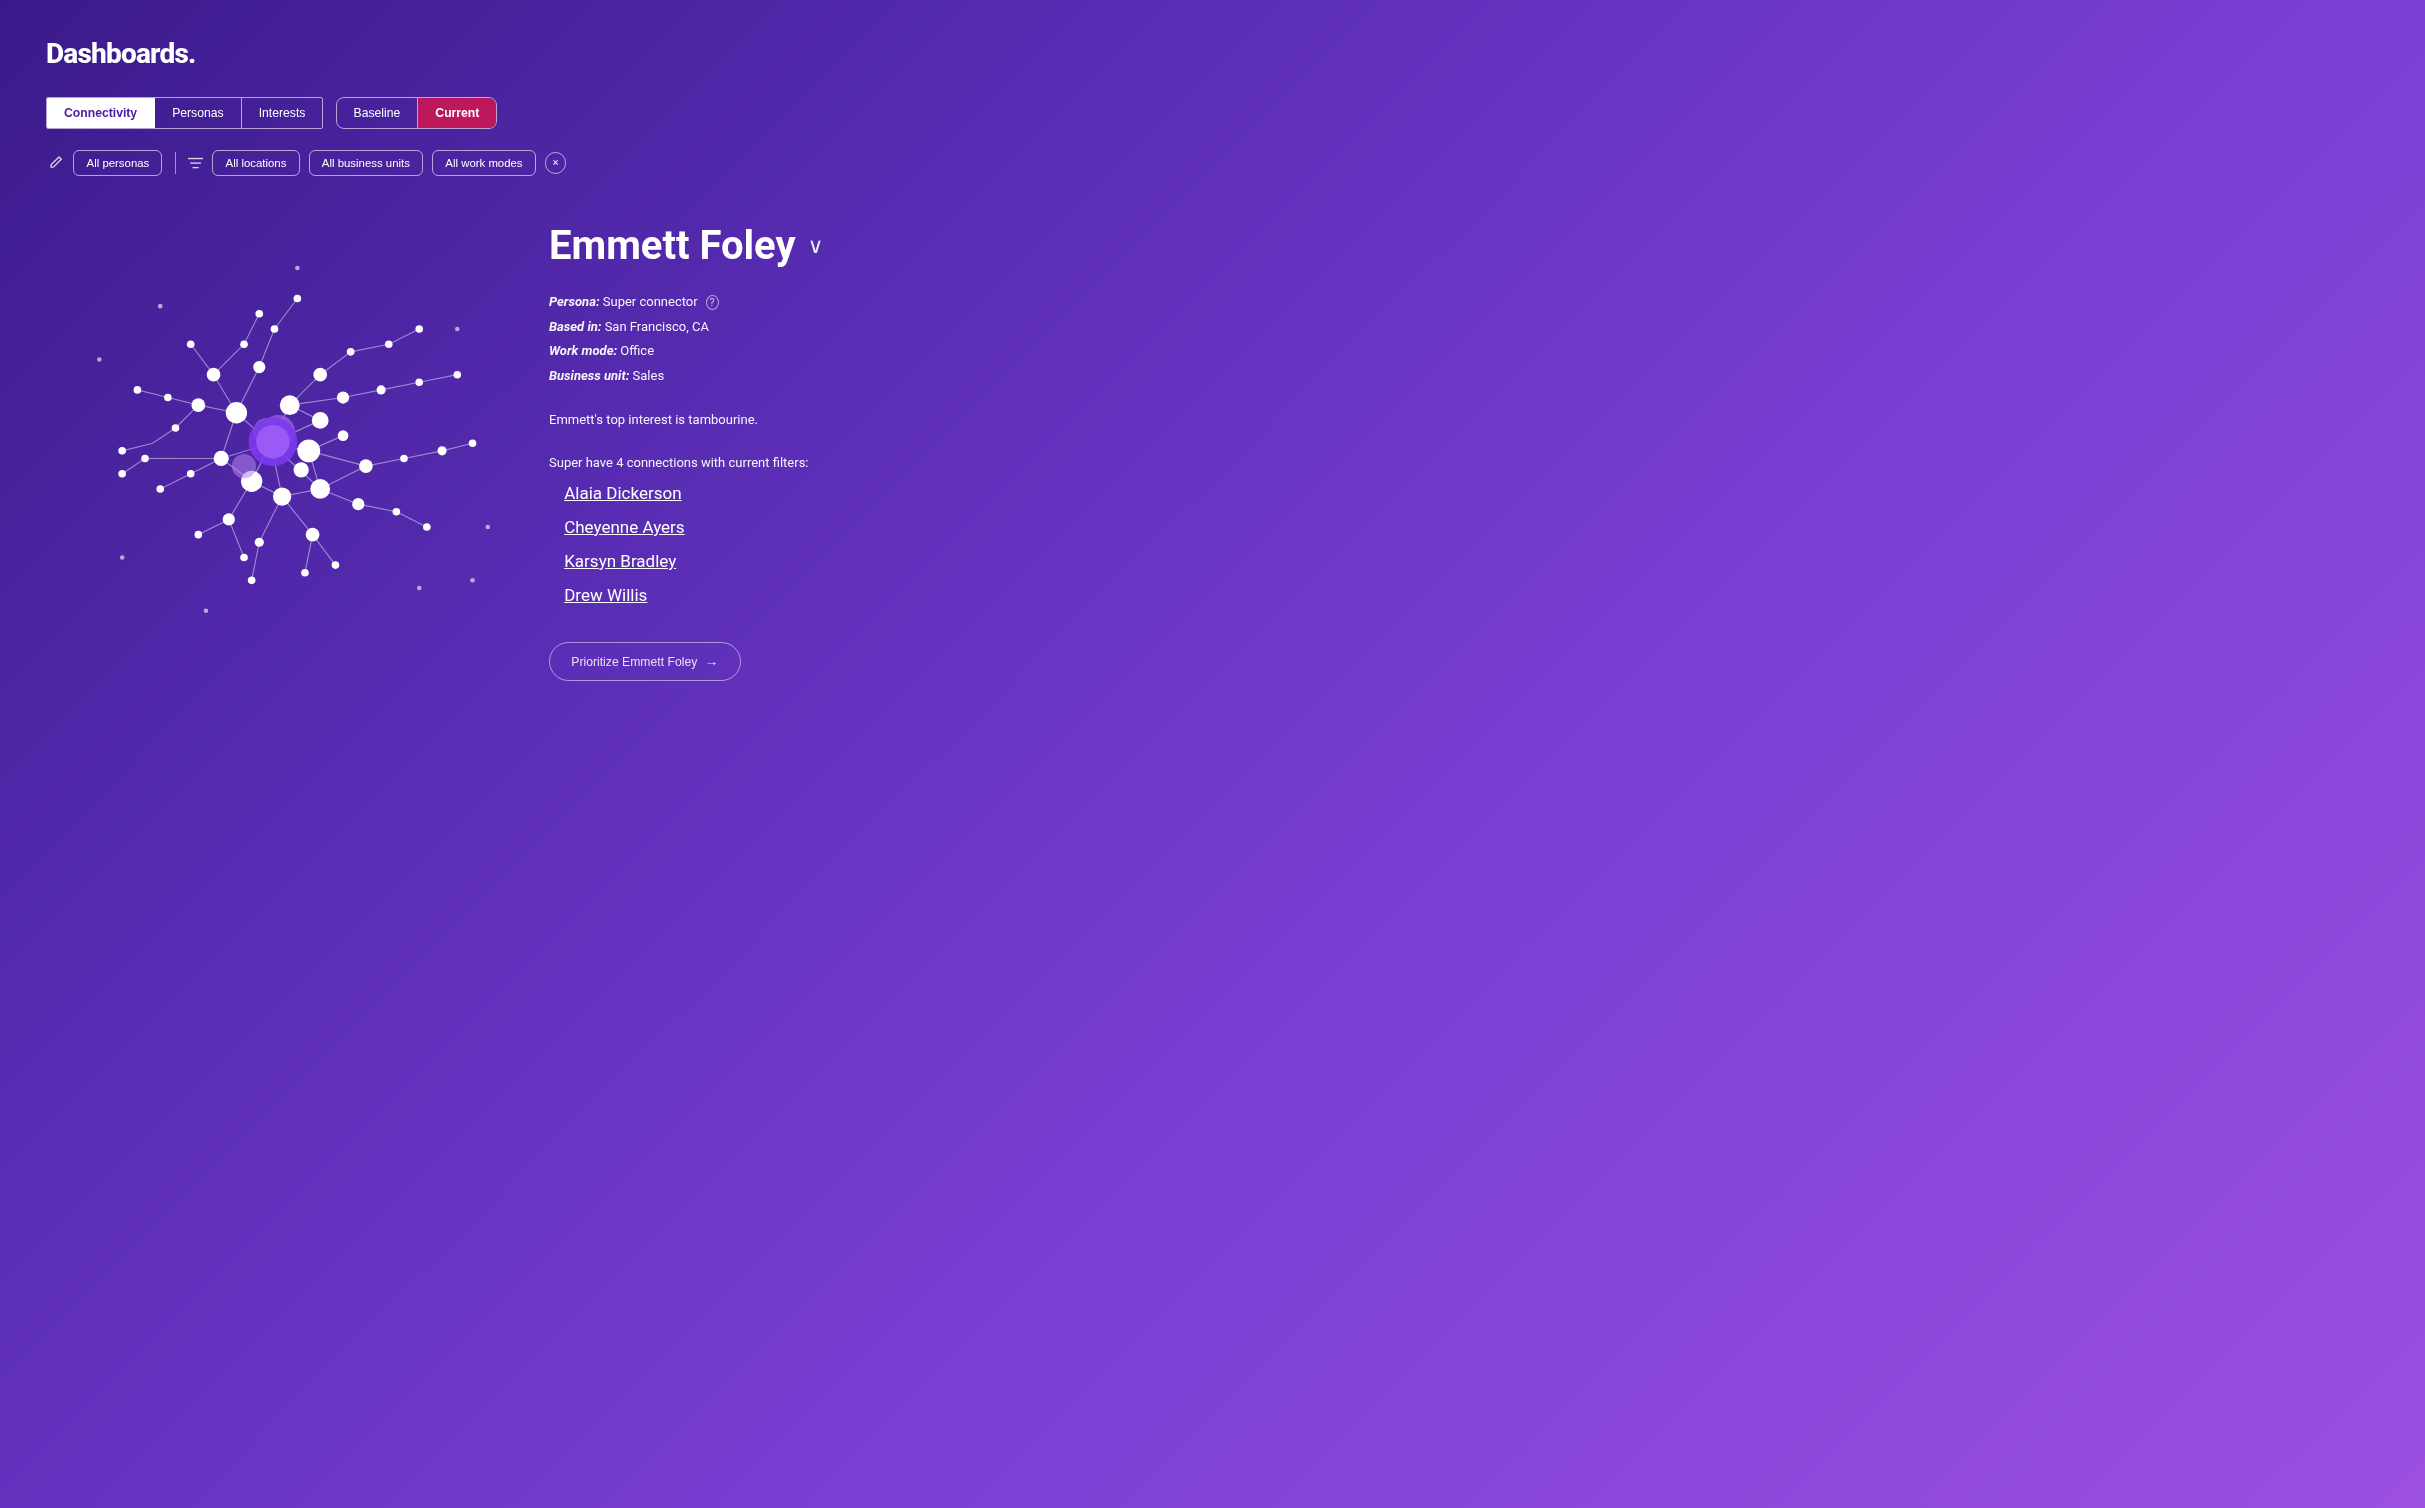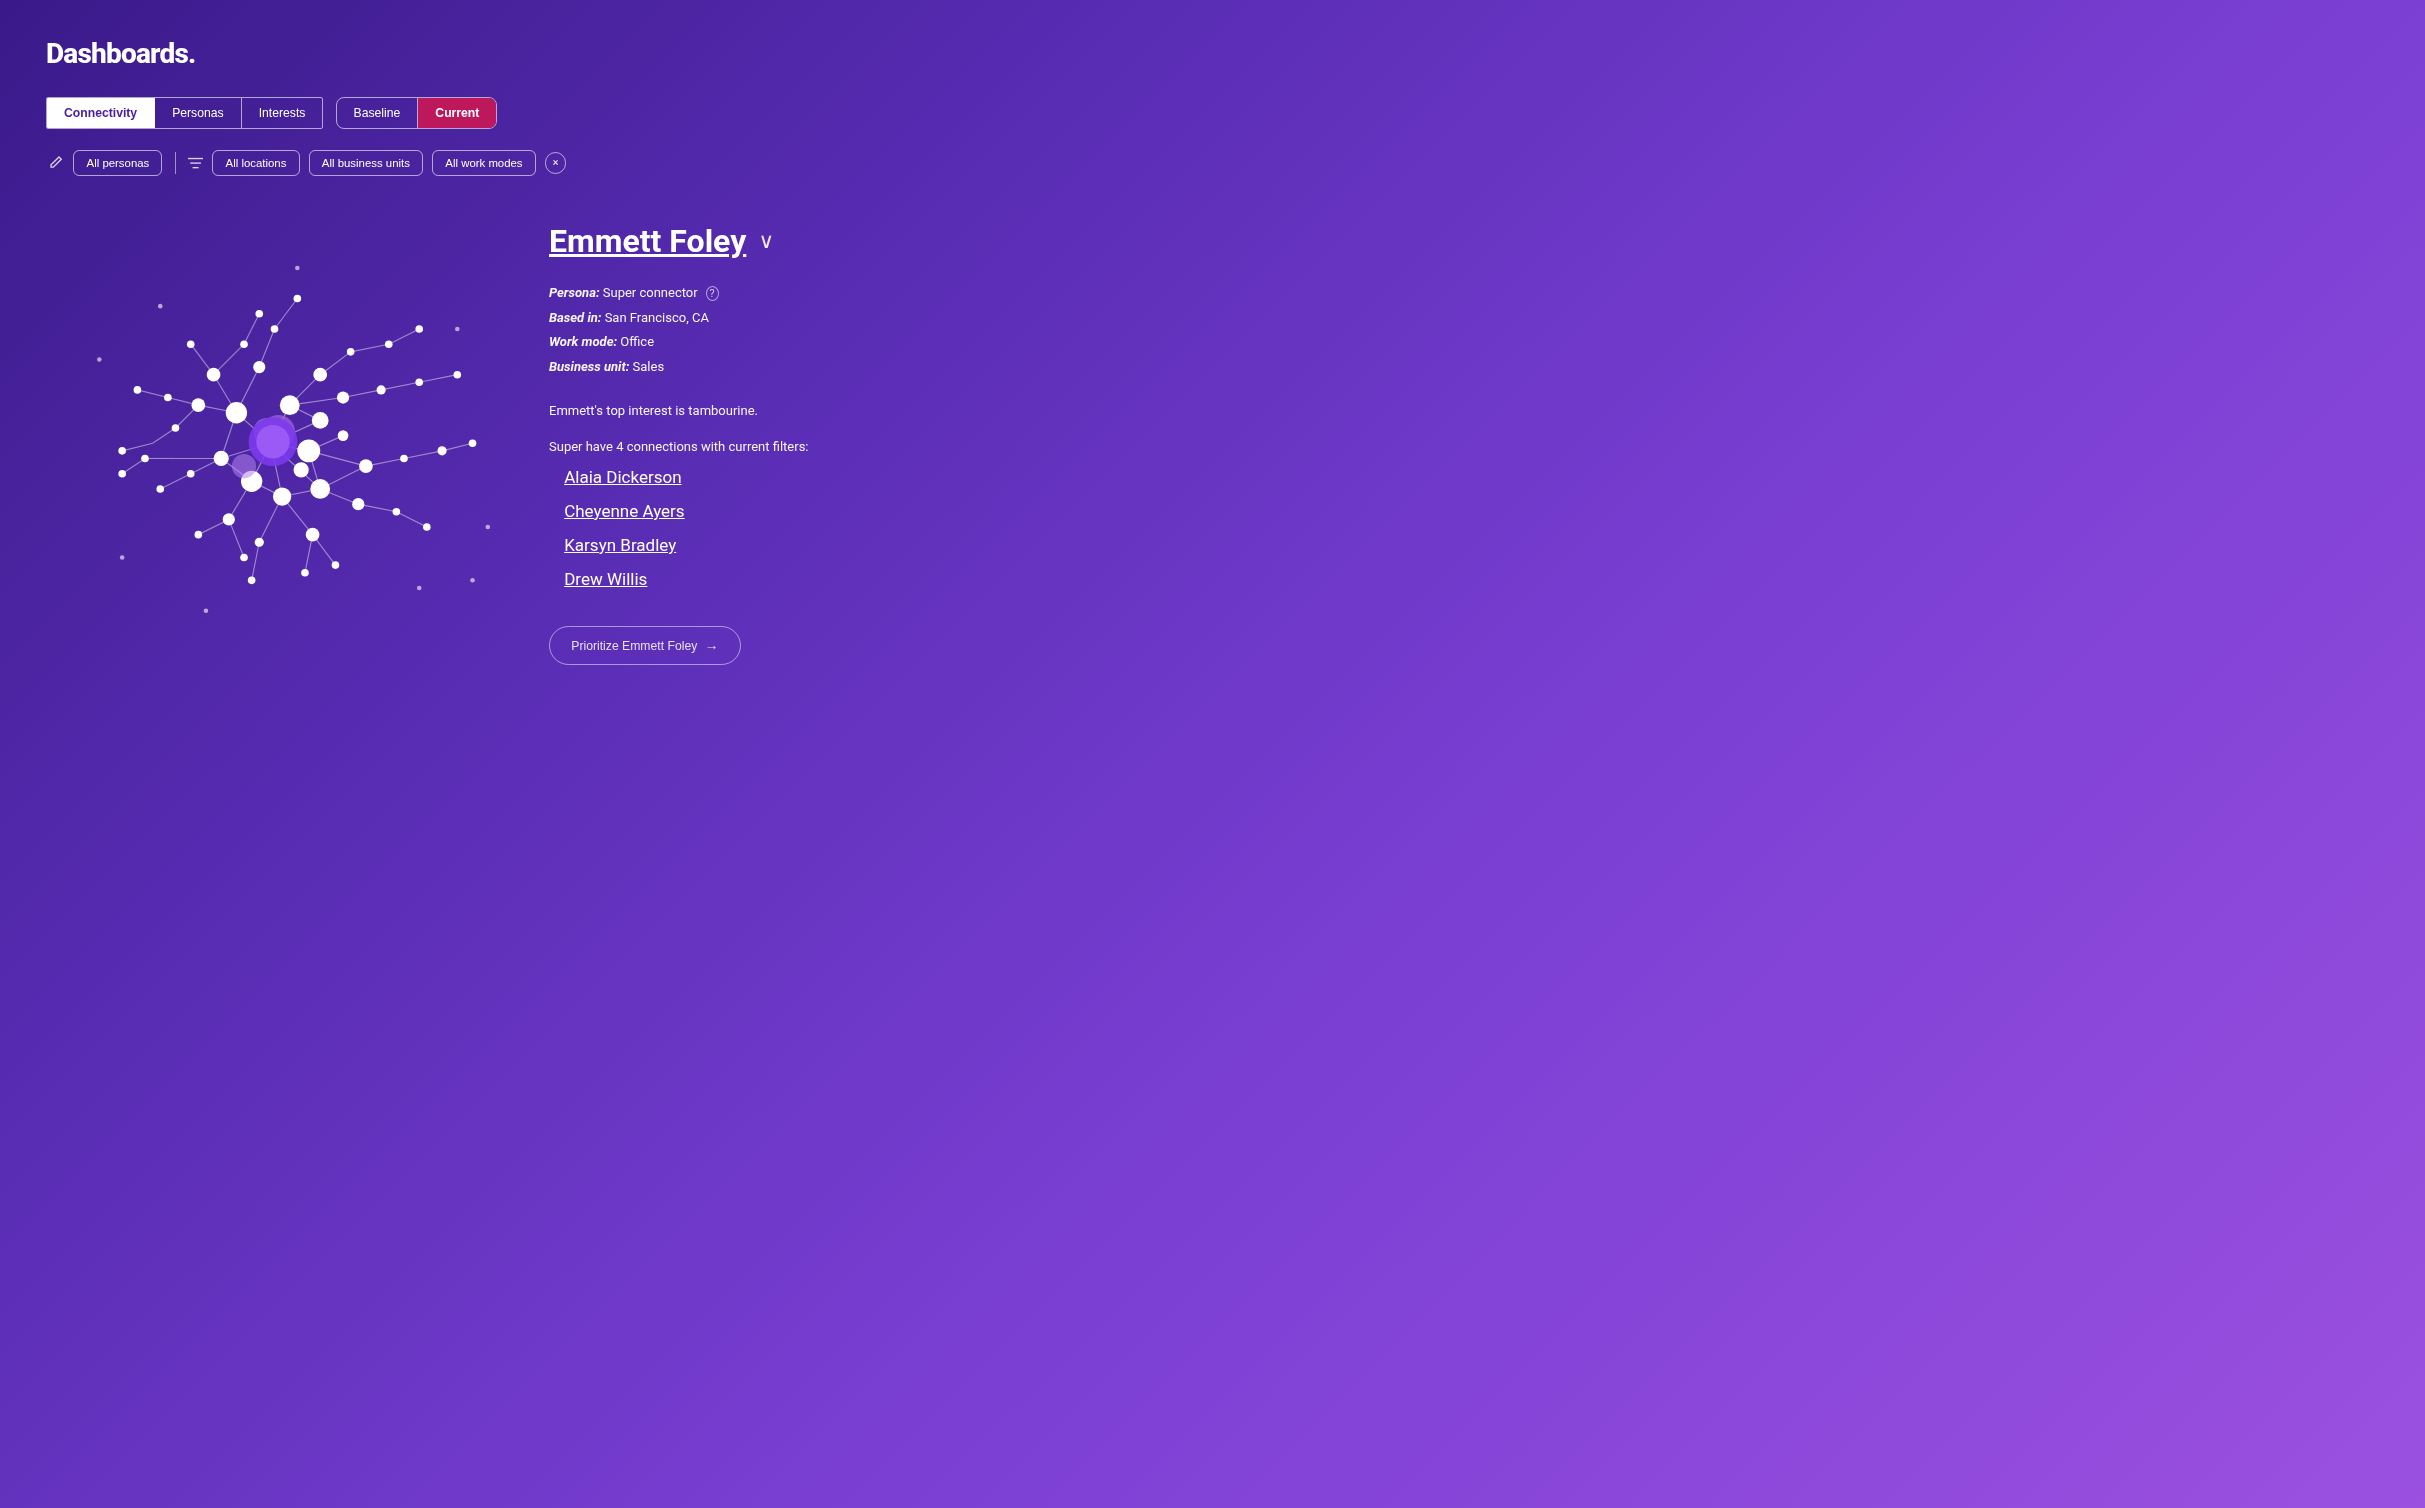--- a/index.html
+++ b/index.html
@@ -151,24 +151,23 @@
     }
 
     .person-name-row {
       display: flex;
       align-items: center;
       gap: 12.2px;
       margin-bottom: 21.3px;
     }
 
     .person-name {
-      font-size: 32px;
+      font-size: 40px;
       font-weight: 700;
       color: white;
-      text-decoration: underline;
     }
 
     .chevron-down {
       font-size: 21.3px;
       color: white;
       cursor: pointer;
       opacity: 0.9;
     }
 
     .person-details {
@@ -179,21 +178,21 @@
     }
 
     .person-details .label {
       font-weight: 700;
       font-style: italic;
     }
 
     .interest-text {
       font-size: 13px;
       color: rgba(255,255,255,0.95);
-      margin-bottom: 17px;
+      margin-bottom: 24px;
       line-height: 1.6;
     }
 
     .connections-section {
       font-size: 13px;
       color: rgba(255,255,255,0.95);
       margin-bottom: 6.1px;
     }
 
     .connections-list {

